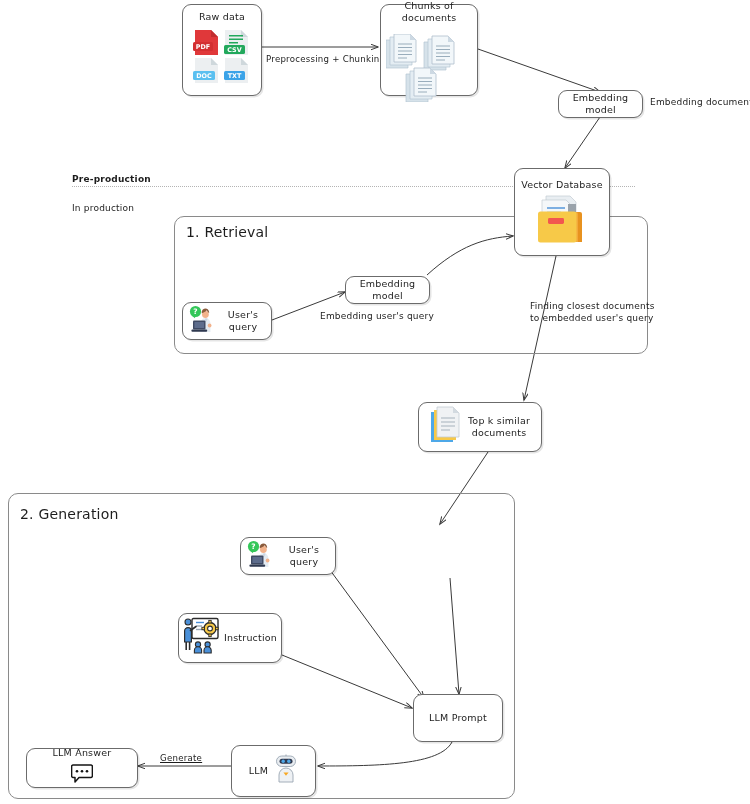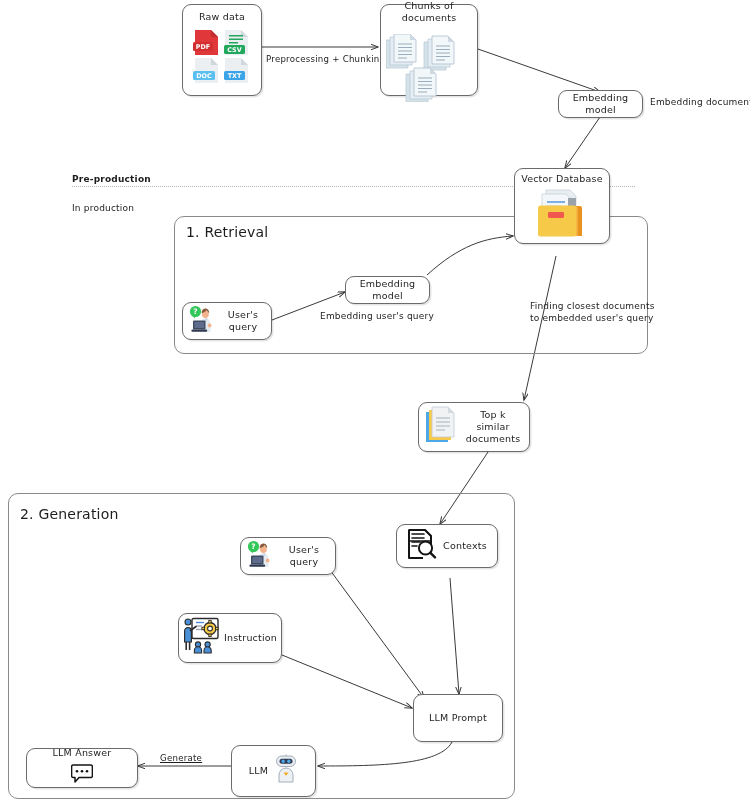--- a/index.html
+++ b/index.html
@@ -193,21 +193,21 @@
         <use href="#docgrp" x="20" y="34"></use>
       </svg>
     </div>
   </div>
 
   <div class="node" style="left:558px; top:90px; width:85px; height:28px;">
     <div class="label">Embedding model</div>
   </div>
   <div class="free-label" style="left:650px; top:96px; width:110px;">Embedding documents</div>
 
-  <div class="node" style="left:514px; top:168px; width:96px; height:76px; flex-direction:column; gap:3px; padding-top:7px;">
+  <div class="node" style="left:514px; top:168px; width:96px; height:88px; flex-direction:column; gap:3px; padding-top:7px;">
     <div class="label">Vector Database</div>
     <div class="icon">
       <svg width="56" height="54" viewBox="0 0 56 54">
 
         <path d="M12,2 H36 L42,8 V26 H12 Z" fill="#e9eef2" stroke="#c3ccd3" stroke-width="0.7"></path>
         <path d="M8,6 H32 L38,12 V30 H8 Z" fill="#f4f7f9" stroke="#c3ccd3" stroke-width="0.7"></path>
         <g stroke="#4a90d9" stroke-width="1.4">
           <line x1="13" y1="14" x2="31" y2="14"></line>
           <line x1="13" y1="18.5" x2="27" y2="18.5"></line>
         </g>
@@ -245,21 +245,21 @@
   </div>
 
   <div class="node" style="left:345px; top:276px; width:85px; height:28px;">
     <div class="label">Embedding model</div>
   </div>
   <div class="free-label" style="left:320px; top:310px;">Embedding user's query</div>
 
   <div class="free-label" style="left:530px; top:300px;">Finding closest documents
 to embedded user's query</div>
 
-  <div class="node row" style="left:418px; top:402px; width:112px; height:50px; gap:6px; padding:0 6px;">
+  <div class="node row" style="left:418px; top:402px; width:124px; height:50px; gap:6px; padding:0 6px;">
     <div class="icon">
       <svg width="32" height="38" viewBox="0 0 32 38">
         <path d="M1,6 H17 L23,12 V36 H1 Z" fill="#4ea8e8"></path>
         <path d="M4,4 H20 L26,10 V34 H4 Z" fill="#f7c948"></path>
         <path d="M7,1 H23 L29,7 V31 H7 Z" fill="#f0f2f4" stroke="#c3ccd3" stroke-width="0.8"></path>
         <path d="M23,1 L29,7 H23 Z" fill="#d3dae0"></path>
         <g stroke="#b2bcc5" stroke-width="1.2">
           <line x1="11" y1="12" x2="25" y2="12"></line>
           <line x1="11" y1="16" x2="25" y2="16"></line>
           <line x1="11" y1="20" x2="25" y2="20"></line>
@@ -283,37 +283,20 @@
         <path d="M16.4,13.2 c1.2,0 2.2,0.4 2.2,0.4 l-1.2,3.2 l-1.6,-1.6 Z" fill="#cdd8e4"></path>
         <rect x="4" y="15.5" width="12.5" height="9" rx="1" fill="#3f4a63"></rect>
         <rect x="5.4" y="17" width="9.7" height="6" rx="0.6" fill="#5d6c8c"></rect>
         <rect x="2.4" y="24.5" width="15.8" height="2.2" rx="1" fill="#2f3950"></rect>
         <circle cx="20.6" cy="20.5" r="1.9" fill="#f2b28b"></circle>
       </svg>
     </div>
     <div class="label">User's query</div>
   </div>
 
-  <div class="node row" style="left:396px; top:524px; width:102px; height:44px; gap:6px; padding:0 8px;">
-    <div class="icon">
-      <svg width="30" height="32" viewBox="0 0 30 32">
-        <path d="M2,2 H18 L24,8 V24 H16 M2,2 V30 H8 M2,30 H16" fill="none" stroke="#141414" stroke-width="2" stroke-linejoin="round"></path>
-        <path d="M2,2 H18 L24,8 V13 H2 Z" fill="none" stroke="#141414" stroke-width="1.6"></path>
-        <g stroke="#141414" stroke-width="1.6" stroke-linecap="round">
-          <line x1="5" y1="6" x2="17" y2="6"></line>
-          <line x1="5" y1="10" x2="17" y2="10"></line>
-          <line x1="5" y1="14" x2="13" y2="14"></line>
-          <line x1="5" y1="18" x2="10" y2="18"></line>
-        </g>
-        <circle cx="18.5" cy="20" r="6.6" fill="#ffffff" stroke="#141414" stroke-width="2"></circle>
-        <line x1="23.4" y1="24.8" x2="28" y2="29.4" stroke="#141414" stroke-width="2.4" stroke-linecap="round"></line>
-      </svg>
-    </div>
-    <div class="label">Contexts</div>
-  </div>
 
   <div class="node row" style="left:178px; top:613px; width:104px; height:50px; gap:5px; padding:0 7px;">
     <div class="icon">
       <svg width="36" height="38" viewBox="0 0 36 38">
 
         <rect x="9" y="1.5" width="26" height="20" rx="1.5" fill="#ffffff" stroke="#2c2c2c" stroke-width="1.4"></rect>
         <line x1="13" y1="5.5" x2="21" y2="5.5" stroke="#4a90d9" stroke-width="1.4"></line>
         <line x1="13" y1="9" x2="19" y2="9" stroke="#9aa6b2" stroke-width="1.4"></line>
         <line x1="13" y1="12.5" x2="21" y2="12.5" stroke="#9aa6b2" stroke-width="1.4"></line>
 

